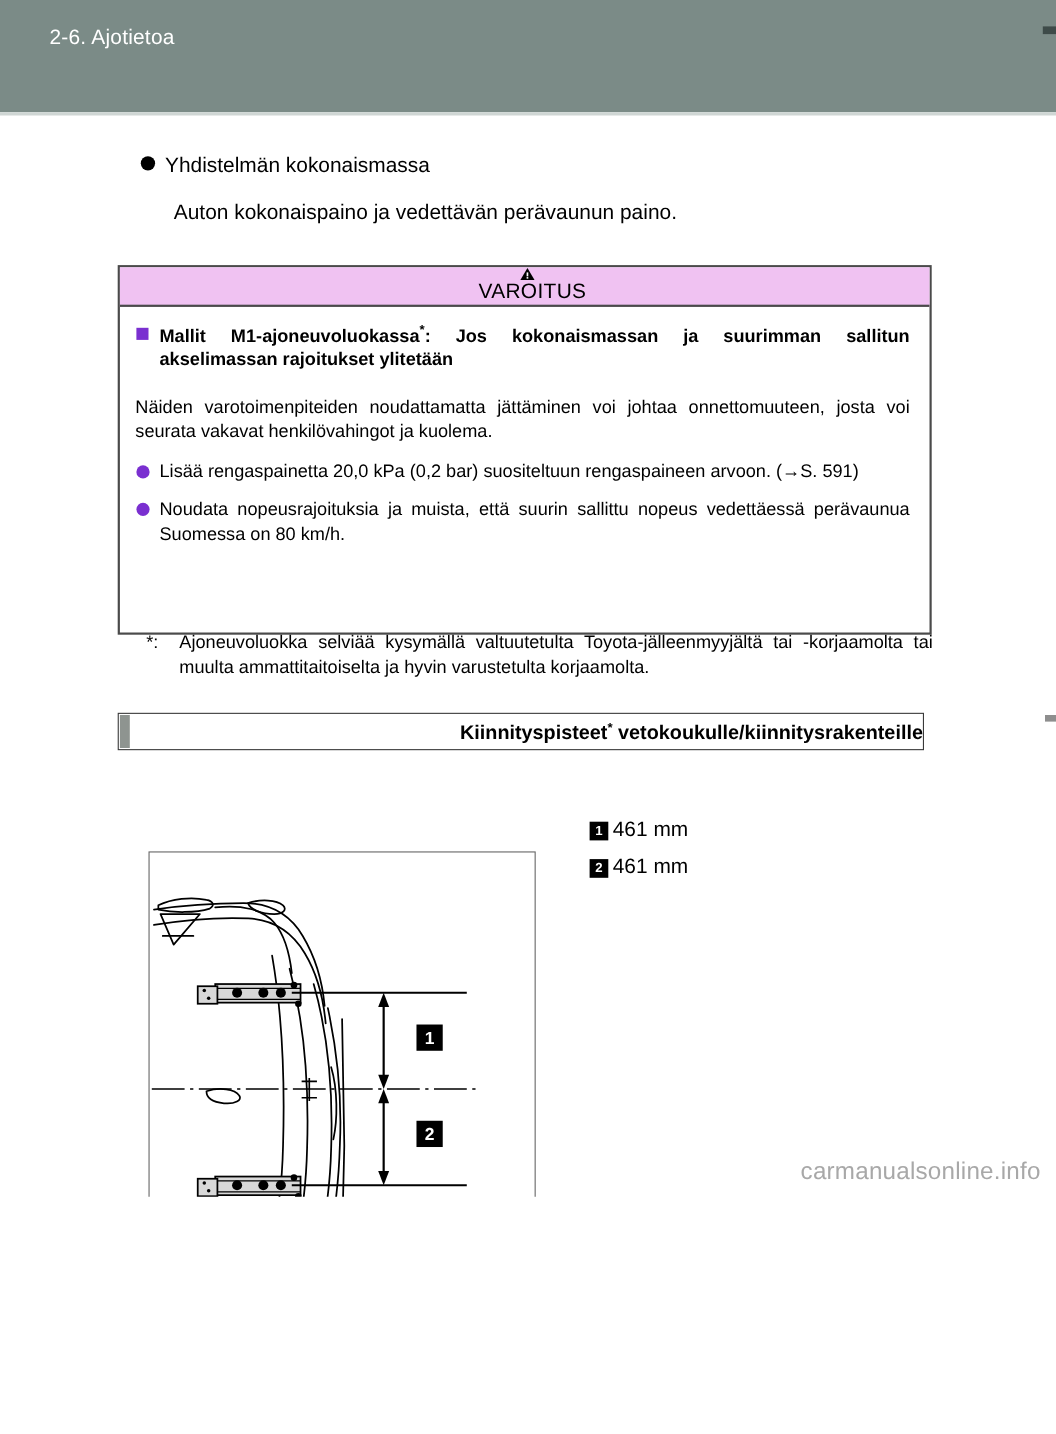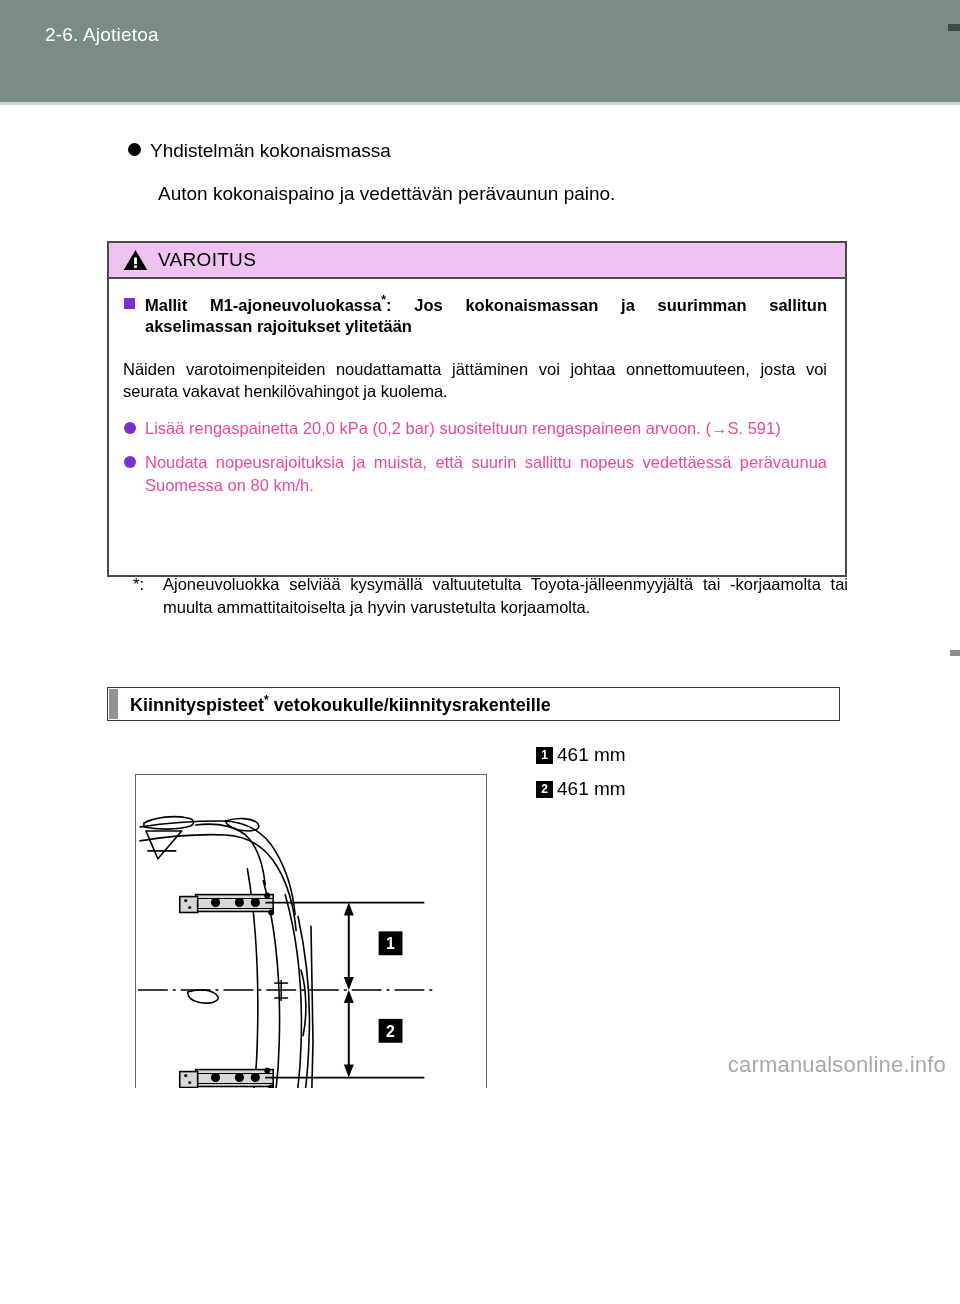--- a/index.html
+++ b/index.html
@@ -85,20 +85,21 @@
     border: 2px solid #4a4a4a;
     background: #ffffff;
   }
   #warning-header {
     height: 36px;
     background: #f0c2f2;
     border-bottom: 2px solid #4a4a4a;
     display: flex;
     align-items: center;
     padding-left: 14px;
+    flex-direction: column;
   }
   #warning-header .warn-triangle {
     width: 25px; height: 22px;
     margin-right: 10px;
     display: block;
   }
   #warning-header .warn-label {
     font-size: 19px;
     color: #000;
     letter-spacing: 0.3px;
@@ -134,21 +135,21 @@
   }
   .warn-para:last-of-type { margin-bottom: 0; }
   .warn-item {
     font-size: 16.5px;
     line-height: 1.36;
     text-align: justify;
     text-justify: inter-word;
     margin: 0 0 12px 0;
     padding-left: 22px;
     position: relative;
-    color: #ec4899;
+    color: #000000;
   }
   .warn-item .rd-bullet {
     position: absolute;
     left: 1px; top: 5px;
     width: 12px; height: 12px;
     border-radius: 50%;
     background: #7a2fd0;
   }
 
   
@@ -168,26 +169,27 @@
   }
   #footnote .fn-body {
     margin-left: 30px;
     text-align: justify;
     text-justify: inter-word;
   }
 
   
   #section-heading {
     position: absolute;
-    left: 107px; top: 687px;
+    left: 107px; top: 648px;
     width: 733px; height: 34px;
     border: 1px solid #3a3a3a;
     background: #ffffff;
     display: flex;
     align-items: center;
+    justify-content: space-between;
   }
   #section-heading .accent {
     width: 9px;
     align-self: stretch;
     background: #8e9490;
     margin: 1px 0 1px 1px;
   }
   #section-heading .sec-label {
     font-size: 18px;
     font-weight: bold;

